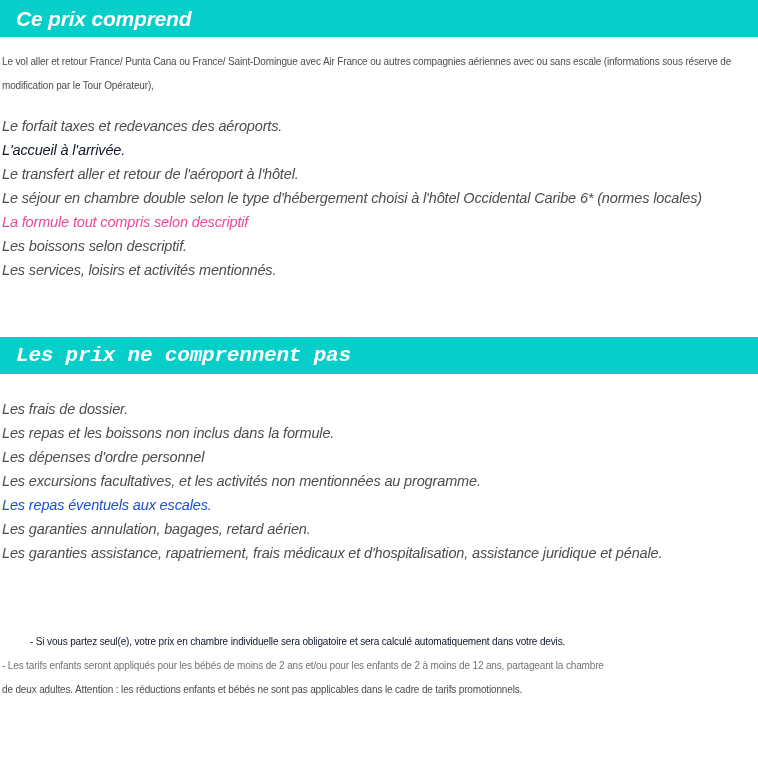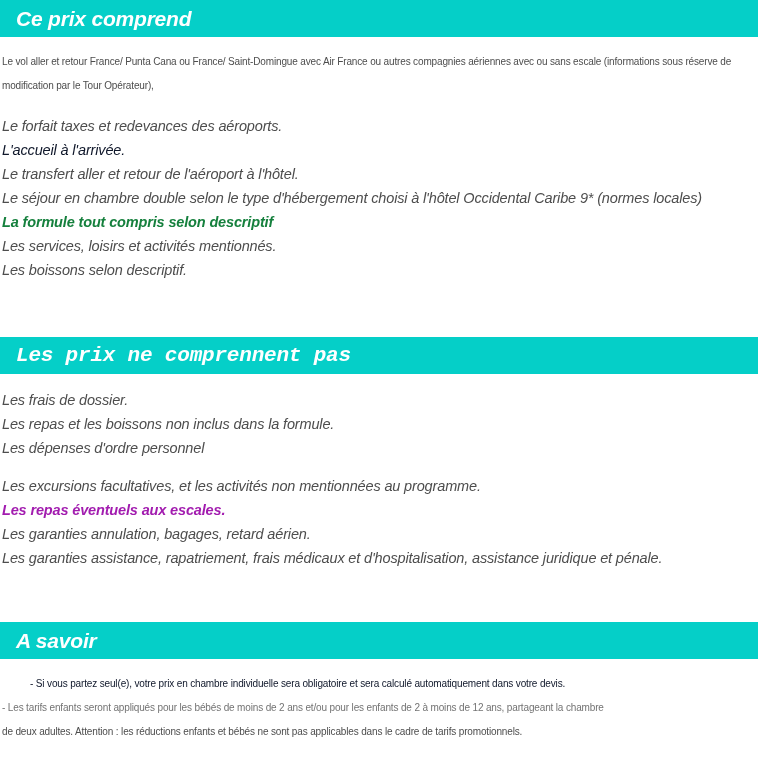--- a/index.html
+++ b/index.html
@@ -59,64 +59,61 @@
   .body-para {
     color: #4d4d4d;
     font-size: 10px;
     line-height: 24px;
     letter-spacing: -0.15px;
   }
 
   
   .sec-included .section-body { padding-top: 13px; }
   .sec-excluded { margin-top: 55px; }
-  .sec-excluded .section-body { padding-top: 14px; }
+  .sec-excluded .section-body { padding-top: 23px; }
   .sec-notice { margin-top: 52px; }
   .sec-notice .section-body { padding-top: 13px; }
 </style>
 </head>
 <body>
 
 <div class="page" style="background: rgb(255, 255, 255);">
 
   <section class="sec-included">
     <div class="section-bar" style="background: rgb(5, 207, 200);">
       <span class="section-bar-title" style="color: rgb(255, 255, 255);">Ce prix comprend</span>
     </div>
     <div class="section-body">
       <div class="body-para" style="color: rgb(77, 77, 77);">Le vol aller et retour France/ Punta Cana ou France/ Saint-Domingue avec Air France ou autres compagnies aériennes avec ou sans escale (informations sous réserve de modification par le Tour Opérateur),</div>
       <div class="body-line" style="color: rgb(77, 77, 77); margin-top: 16px;">Le forfait taxes et redevances des aéroports.</div>
       <div class="body-line" style="color: #0f172a;">L'accueil à l'arrivée.</div>
       <div class="body-line" style="color: rgb(77, 77, 77);">Le transfert aller et retour de l'aéroport à l'hôtel.</div>
-      <div class="body-line" style="color: rgb(77, 77, 77);">Le séjour en chambre double selon le type d'hébergement choisi à l'hôtel Occidental Caribe 9* (normes locales)</div>
-      <div class="body-line" style="color: #15803d; font-weight: bold;">La formule tout compris selon descriptif</div>
+      <div class="body-line" style="color: rgb(77, 77, 77);">Le séjour en chambre double selon le type d'hébergement choisi à l'hôtel Occidental Caribe 6* (normes locales)</div>
+      <div class="body-line" style="color: #ec4899;">La formule tout compris selon descriptif</div>
+      <div class="body-line" style="color: rgb(77, 77, 77);">Les boissons selon descriptif.</div>
       <div class="body-line" style="color: rgb(77, 77, 77);">Les services, loisirs et activités mentionnés.</div>
-      <div class="body-line" style="color: rgb(77, 77, 77);">Les boissons selon descriptif.</div>
     </div>
   </section>
 
   <section class="sec-excluded">
     <div class="section-bar" style="background: rgb(5, 207, 200);">
       <span class="section-bar-title" style="color: rgb(255, 255, 255); font-family: Liberation Mono, monospace;">Les prix ne comprennent pas</span>
     </div>
     <div class="section-body">
       <div class="body-line" style="color: rgb(77, 77, 77);">Les frais de dossier.</div>
       <div class="body-line" style="color: rgb(77, 77, 77);">Les repas et les boissons non inclus dans la formule.</div>
       <div class="body-line" style="color: rgb(77, 77, 77); font-style: italic;">Les dépenses d'ordre personnel</div>
-      <div class="body-line" style="color: rgb(77, 77, 77); margin-top: 14px;">Les excursions facultatives, et les activités non mentionnées au programme.</div>
-      <div class="body-line" style="color: #a21caf; font-weight: bold;">Les repas éventuels aux escales.</div>
+      <div class="body-line" style="color: rgb(77, 77, 77);">Les excursions facultatives, et les activités non mentionnées au programme.</div>
+      <div class="body-line" style="color: #1d4ed8;">Les repas éventuels aux escales.</div>
       <div class="body-line" style="color: rgb(77, 77, 77);">Les garanties annulation, bagages, retard aérien.</div>
       <div class="body-line" style="color: rgb(77, 77, 77);">Les garanties assistance, rapatriement, frais médicaux et d'hospitalisation, assistance juridique et pénale.</div>
     </div>
   </section>
 
   <section class="sec-notice">
-    <div class="section-bar" style="background: rgb(5, 207, 200);">
-      <span class="section-bar-title" style="color: rgb(255, 255, 255);">A savoir</span>
-    </div>
     <div class="section-body">
       <div class="body-para" style="color: #0f172a; margin-left: 28px;">- Si vous partez seul(e), votre prix en chambre individuelle sera obligatoire et sera calculé automatiquement dans votre devis.</div>
       <div class="body-para" style="color: #737373;">- Les tarifs enfants seront appliqués pour les bébés de moins de 2 ans et/ou pour les enfants de 2 à moins de 12 ans, partageant la chambre</div>
       <div class="body-para" style="color: rgb(77, 77, 77);">de deux adultes. Attention : les réductions enfants et bébés ne sont pas applicables dans le cadre de tarifs promotionnels.</div>
     </div>
   </section>
 
 </div>
 
 </body></html>

